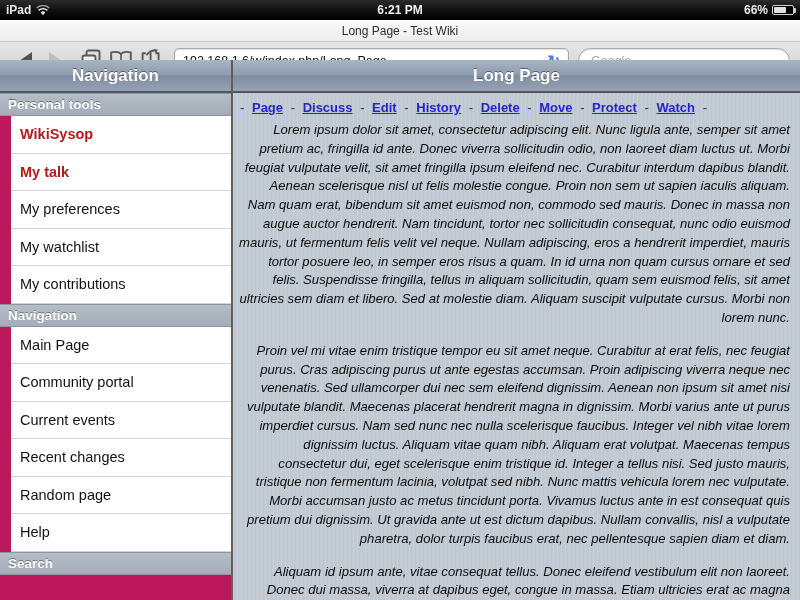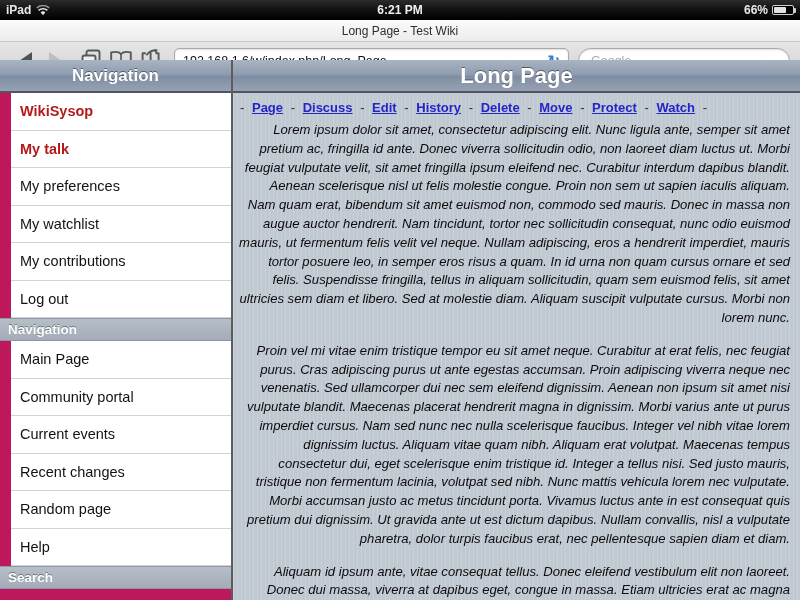--- a/index.html
+++ b/index.html
@@ -217,21 +217,21 @@
     flex-direction: column;
   }
   .content-header {
     height: 33px;
     background: linear-gradient(to bottom, #a9b4c3 0%, #8e9bae 48%, #7e8da3 52%, #97a2b3 100%);
     border-bottom: 2px solid #4f5565;
     display: flex;
     align-items: center;
     justify-content: center;
     color: #fff;
-    font-size: 22px;
+    font-size: 17px;
     font-weight: bold;
     text-shadow: 0 -1px 0 rgba(0,0,0,.45);
     flex: none;
   }
   .tab-row {
     padding: 7px 0 6px 4px;
     font-size: 13px;
     color: #303030;
     white-space: nowrap;
     flex: none;
@@ -339,38 +339,36 @@
 
     </div>
   </div>
 
   <div class="page">
 
     <div class="sidebar">
 
       <div class="panel-header">Navigation</div>
 
+      <div class="section-header">Personal tools</div>
 
       <div class="nav-item red">
         <span>WikiSysop</span>
       </div>
       <div class="nav-item red">
         <span>My talk</span>
       </div>
       <div class="nav-item">
         <span>My preferences</span>
       </div>
       <div class="nav-item">
         <span>My watchlist</span>
       </div>
       <div class="nav-item">
         <span>My contributions</span>
-      </div>
-      <div class="nav-item">
-        <span>Log out</span>
       </div>
 
       <div class="section-header">Navigation</div>
 
       <div class="nav-item">
         <span>Main Page</span>
       </div>
       <div class="nav-item">
         <span>Community portal</span>
       </div>

